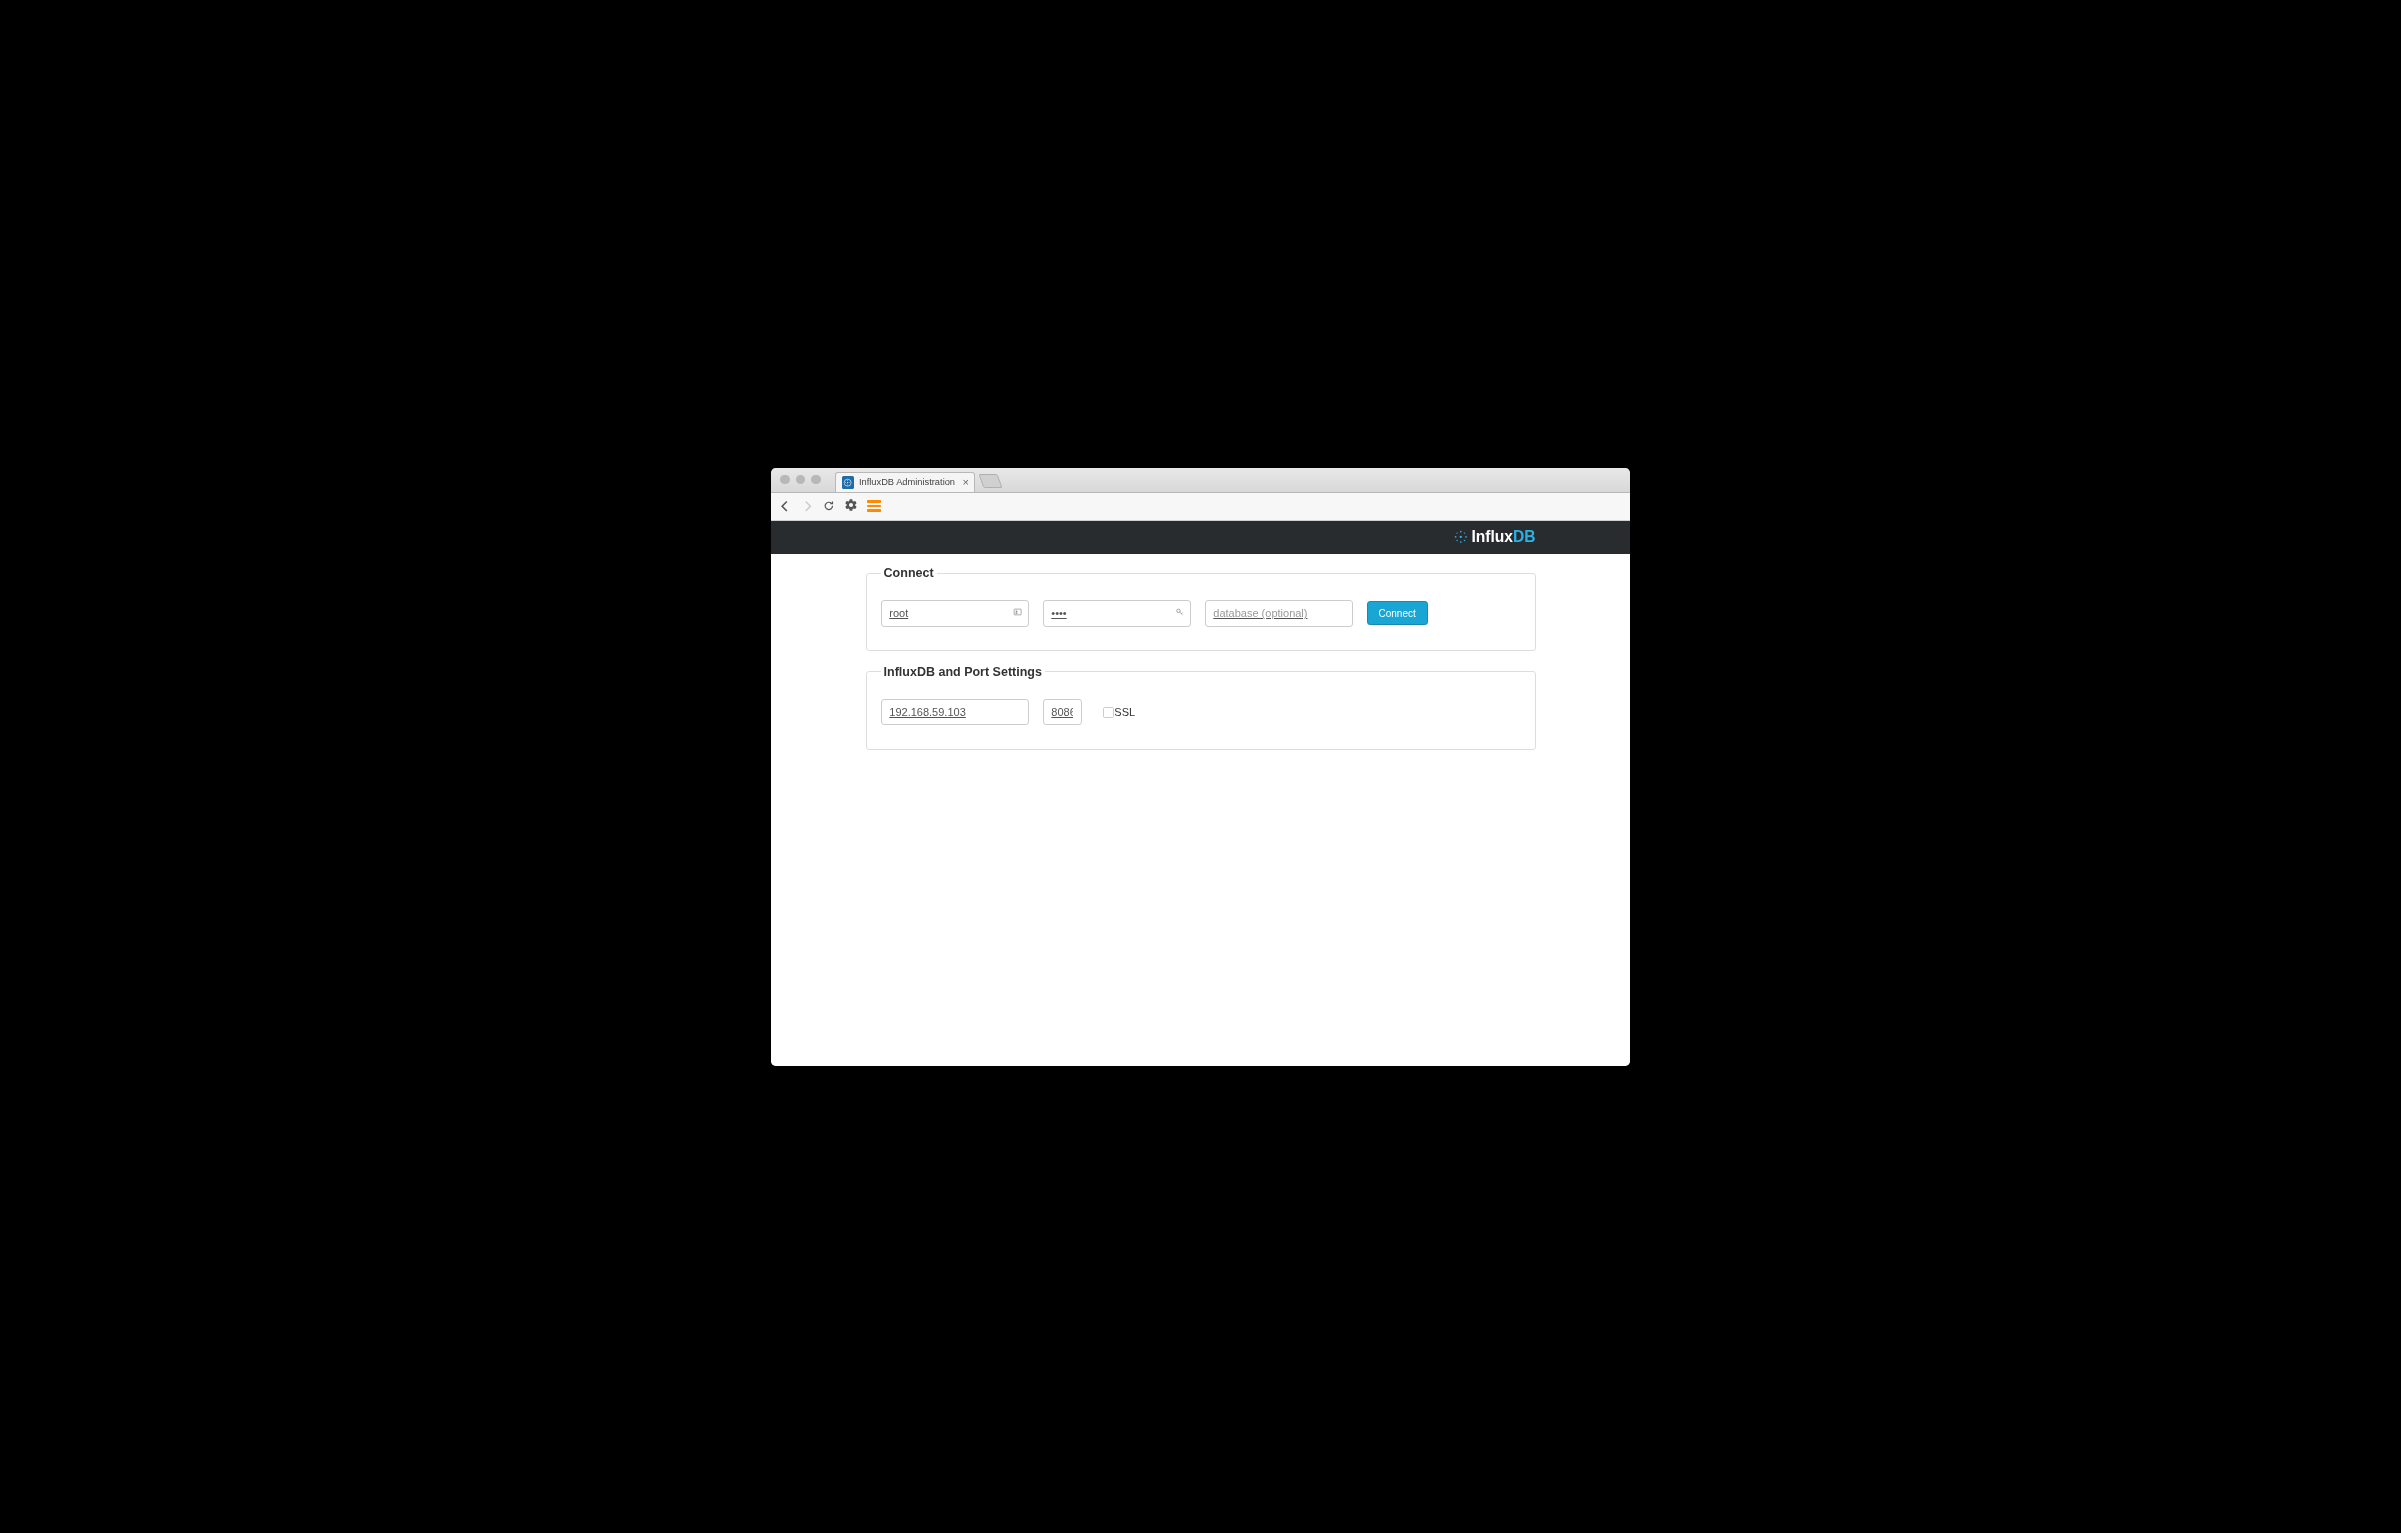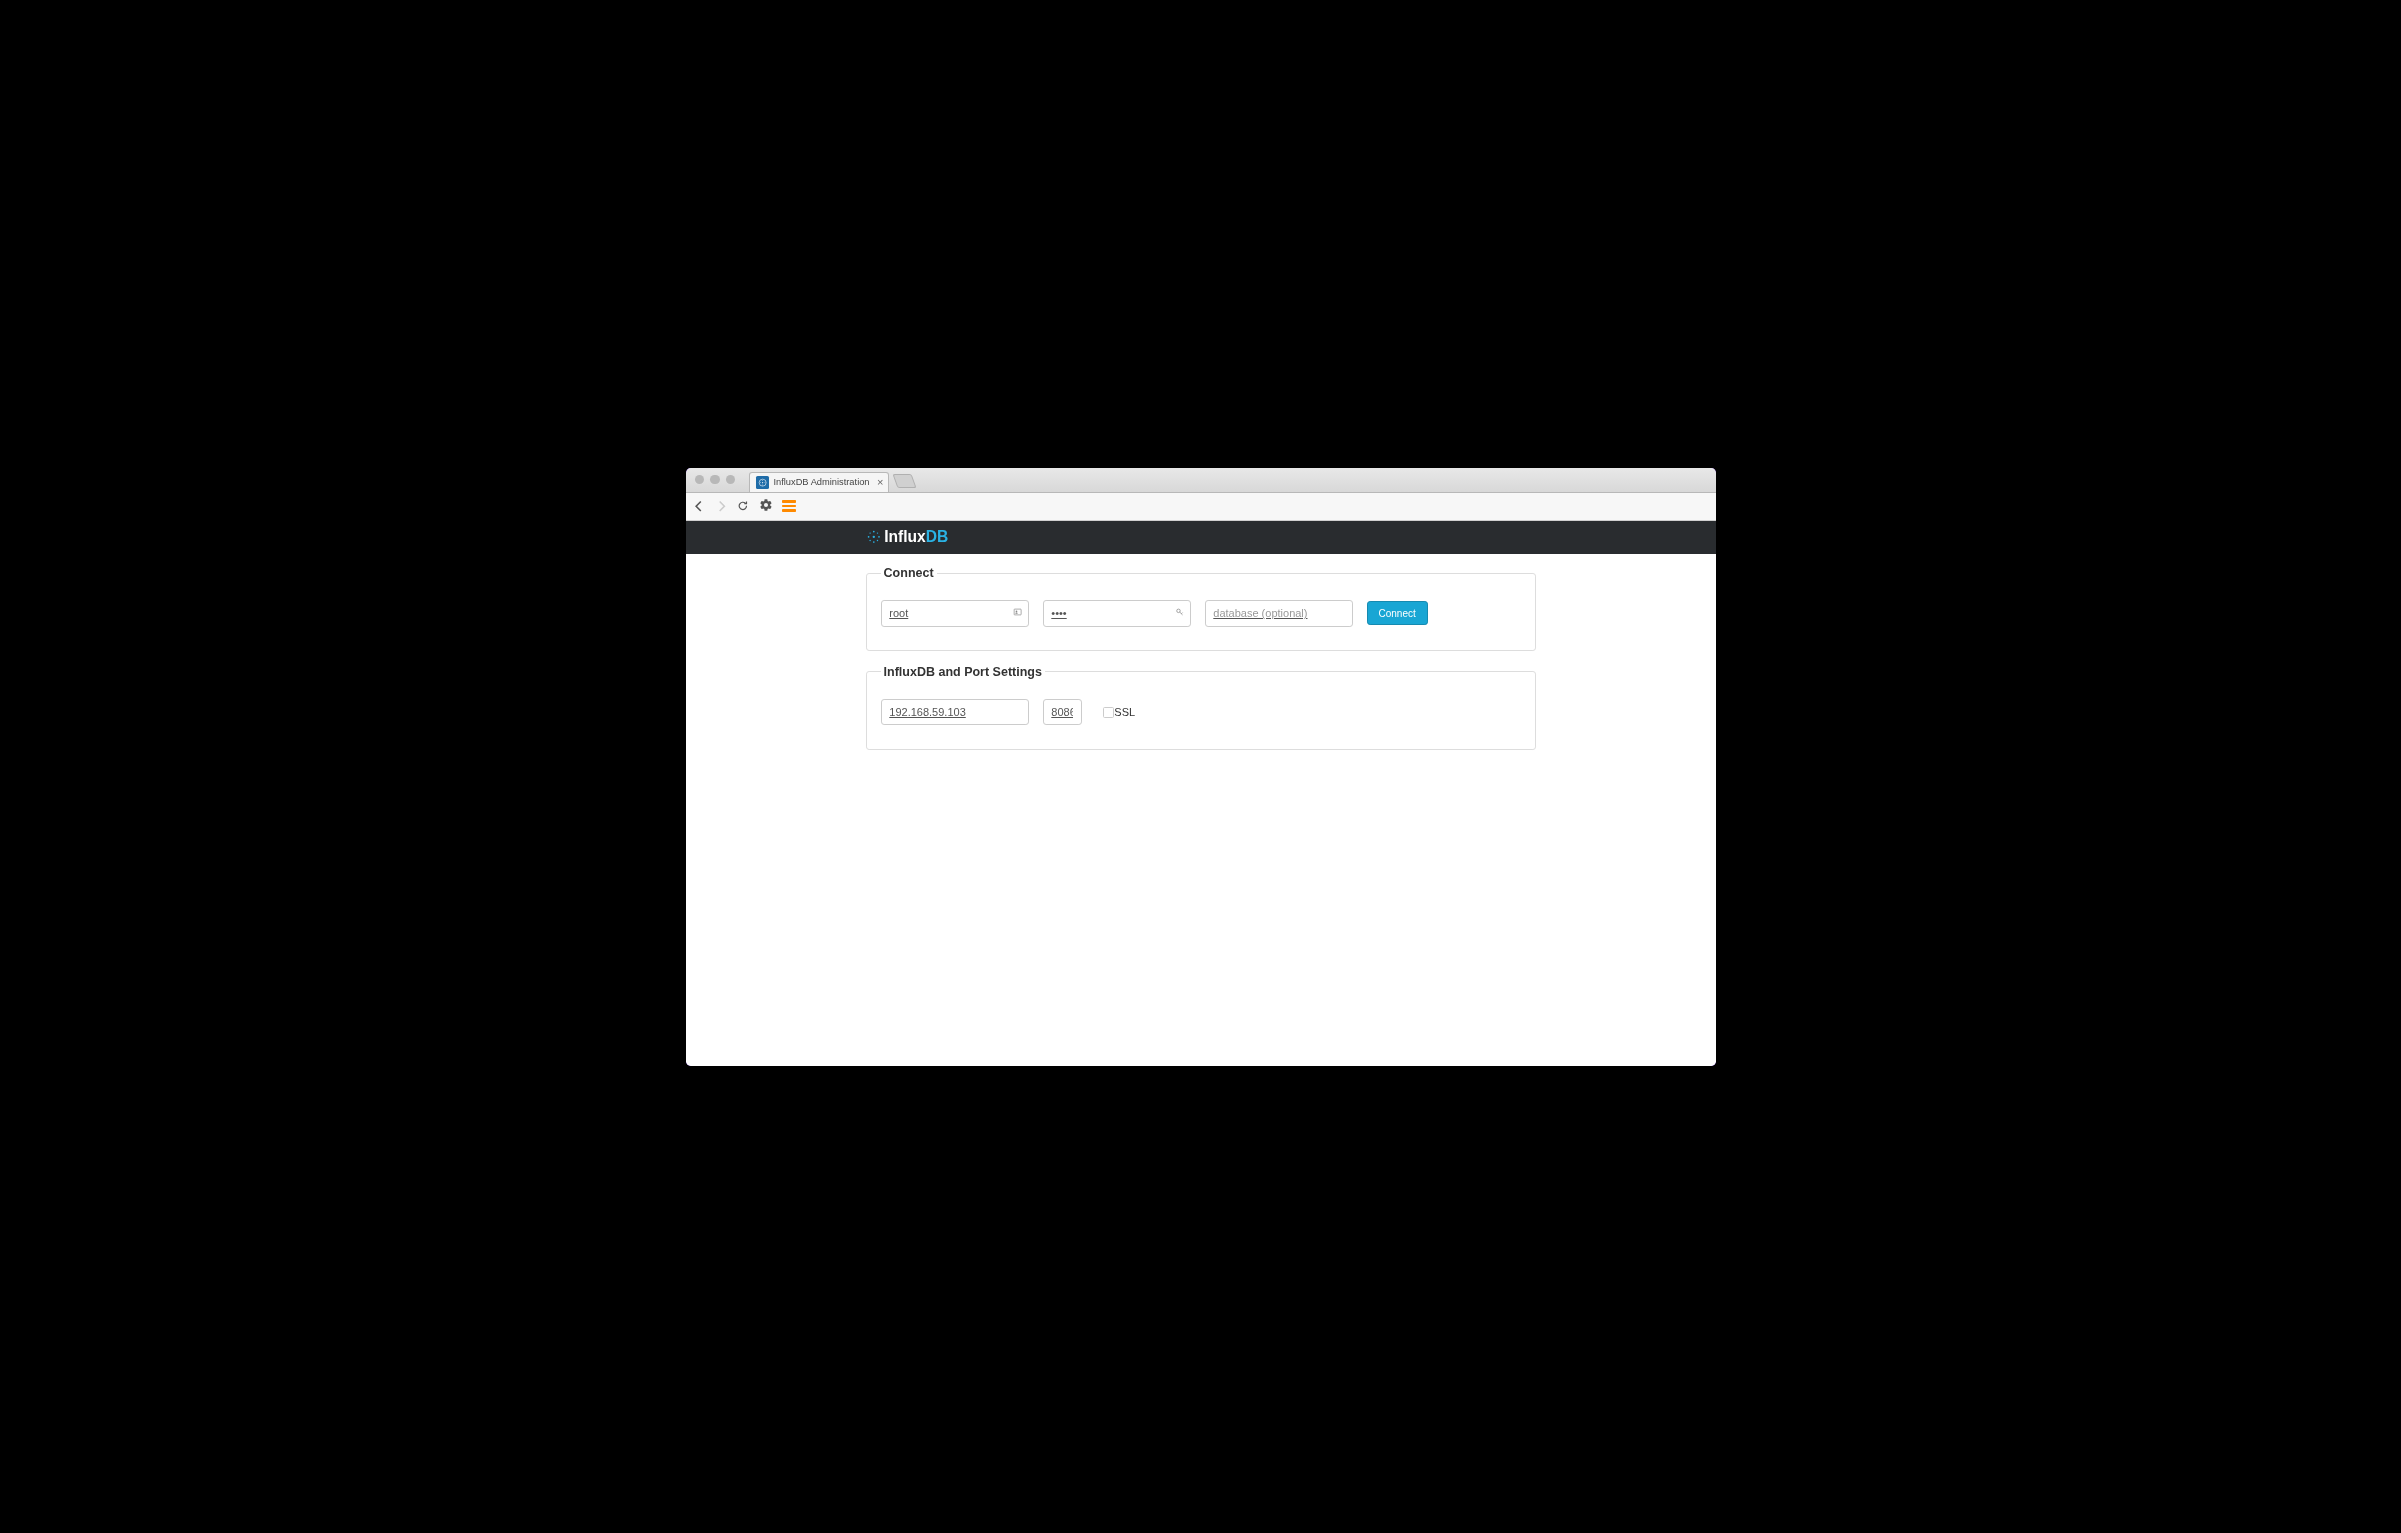--- a/index.html
+++ b/index.html
@@ -8,21 +8,21 @@
   font-family: "Helvetica Neue", Helvetica, Arial, sans-serif;
   font-size: 11px;
   color: #333;
   display: flex;
   align-items: center;
   justify-content: center;
   min-height: 100vh;
   padding: 23.4px;
 }
 .browser-window {
-  width: 1030px;
+  width: 859px;
   background: #6d28d9;
   border-radius: 4.7px;
   box-shadow: 0 15.6px 47px rgba(0,0,0,0.6);
   overflow: hidden;
 }
 .tab-strip {
   background: linear-gradient(#e8e8e8, #d8d8d8);
   height: 25px;
   display: flex;
   align-items: center;
@@ -121,20 +121,21 @@
   background: #292c2f;
   height: 33px;
   display: flex;
   align-items: center;
 }
 .app-header-inner {
   width: 670px;
   margin: 0 auto;
   display: flex;
   align-items: center;
+  justify-content: flex-end;
 }
 .logo {
   display: flex; align-items: center; gap: 3.1px;
   font-size: 15.6px; font-weight: 600;
 }
 .logo-icon {
   width: 15.6px; height: 15.6px;
 }
 .logo-influx { color: #fff; }
 .logo-db { color: #2ab2e4; }

